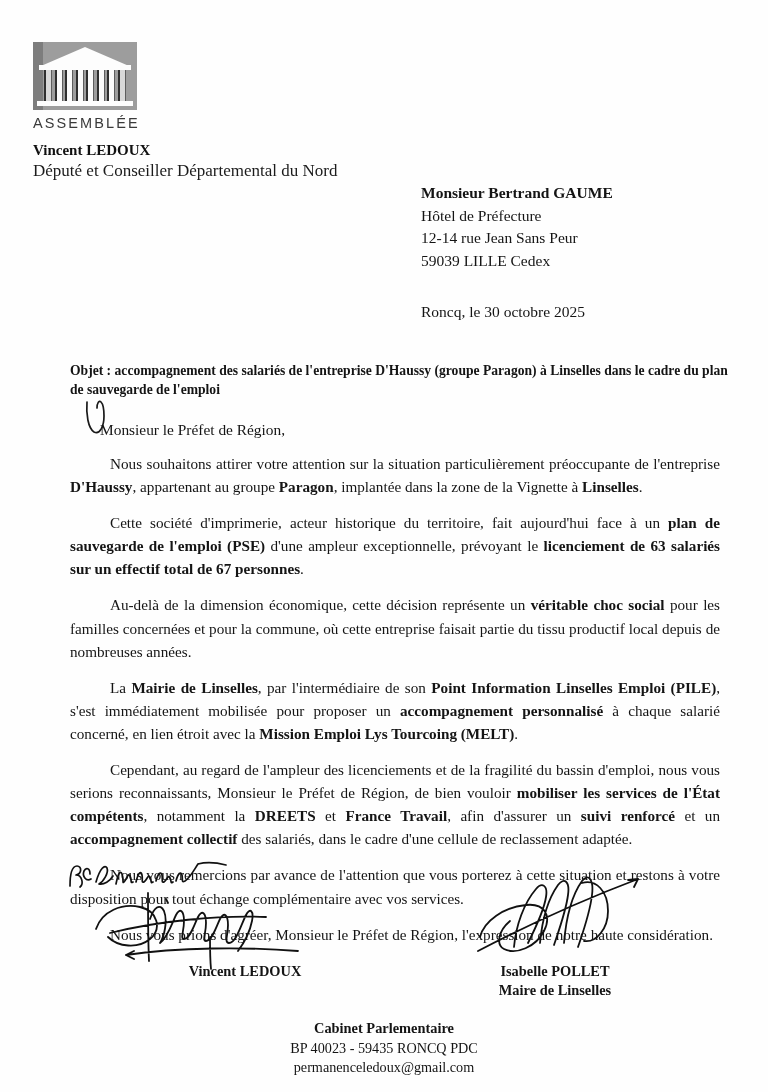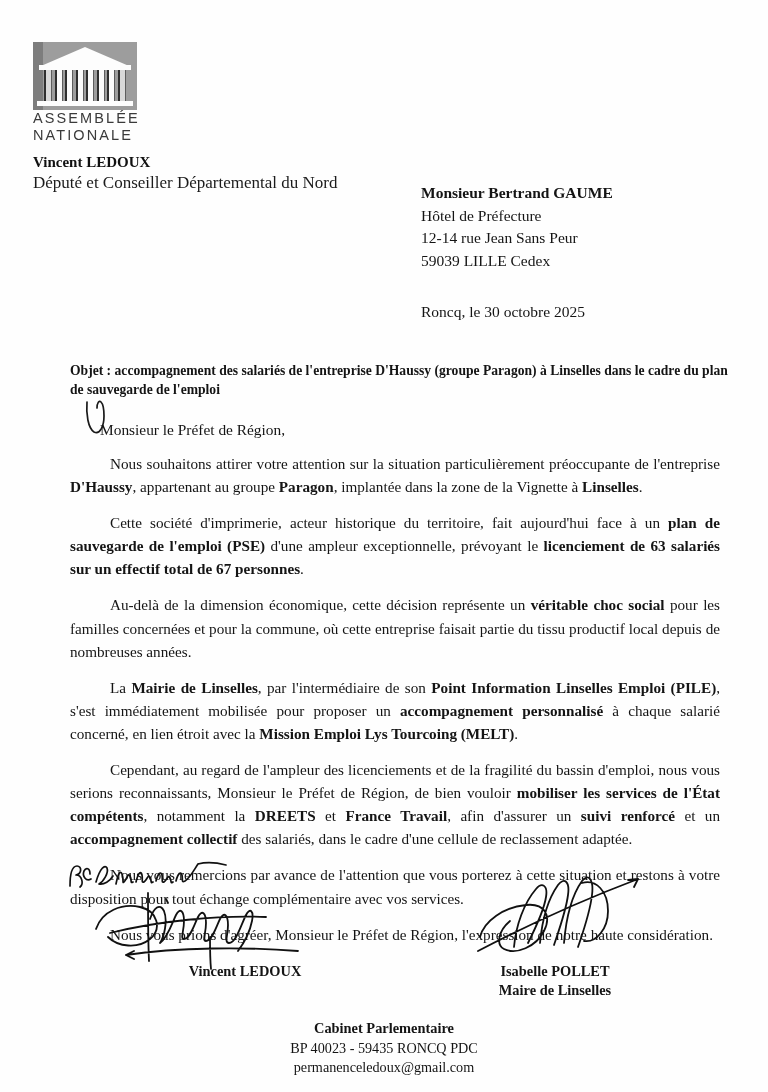--- a/index.html
+++ b/index.html
@@ -74,20 +74,21 @@
     width: 96px; height: 5px;
     background: #fdfdfd;
   }
   .an-logo .shadowL {
     position: absolute;
     left: 0; top: 0;
     width: 10px; height: 68px;
     background: #7d7d7d;
   }
   .logo-word {
+    margin-top: 5px;
     font-family: "Liberation Sans", "DejaVu Sans", sans-serif;
     font-size: 14.5px;
     letter-spacing: 2.1px;
     color: #3a3a3a;
     line-height: 1.16;
   }
   .name-line {
     margin-top: 10px;
     font-size: 15px;
     font-weight: bold;
@@ -235,21 +236,20 @@
             <i></i>
             <i></i>
             <i></i>
             <i></i>
             <i></i>
         </div>
         <div class="base"></div>
       </div>
       <div class="logo-word">
         <div>ASSEMBLÉE</div>
-        <div>NATIONALE</div>
       </div>
       <div class="name-line">Vincent LEDOUX</div>
       <div class="role-line">Député et Conseiller Départemental du Nord</div>
     </div>
 
   </div>
 
   <div class="addressee">
     <div class="b">Monsieur Bertrand GAUME</div>
     <div>Hôtel de Préfecture</div>

